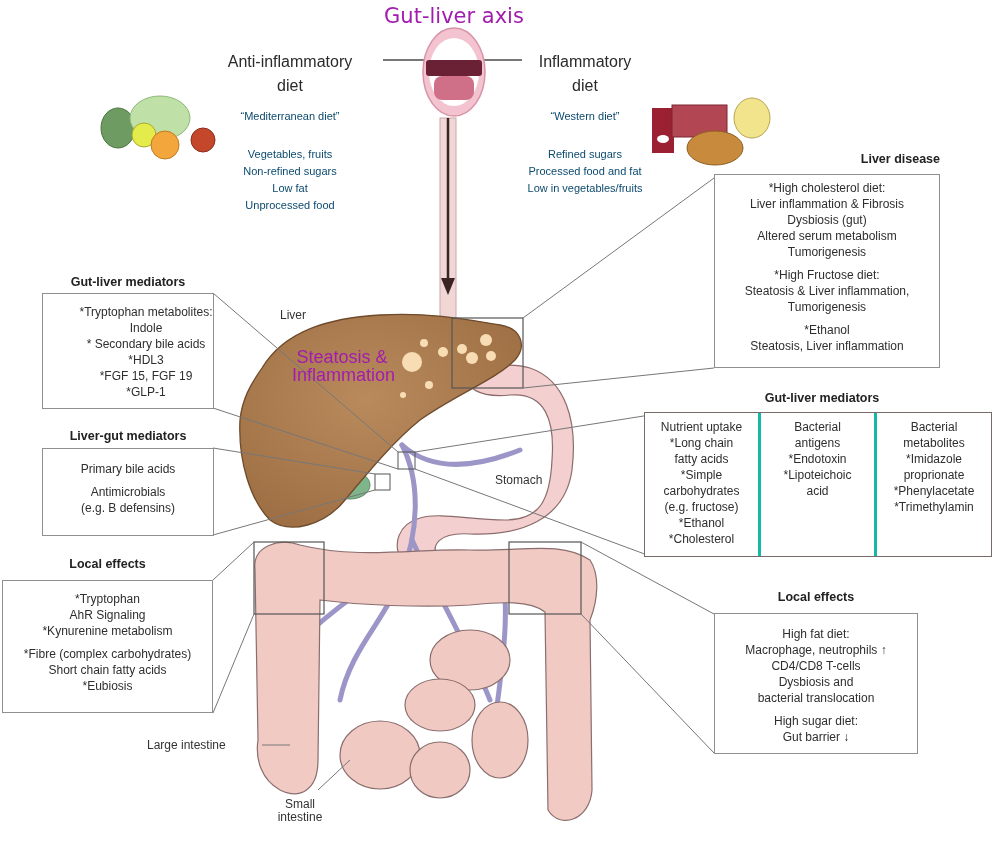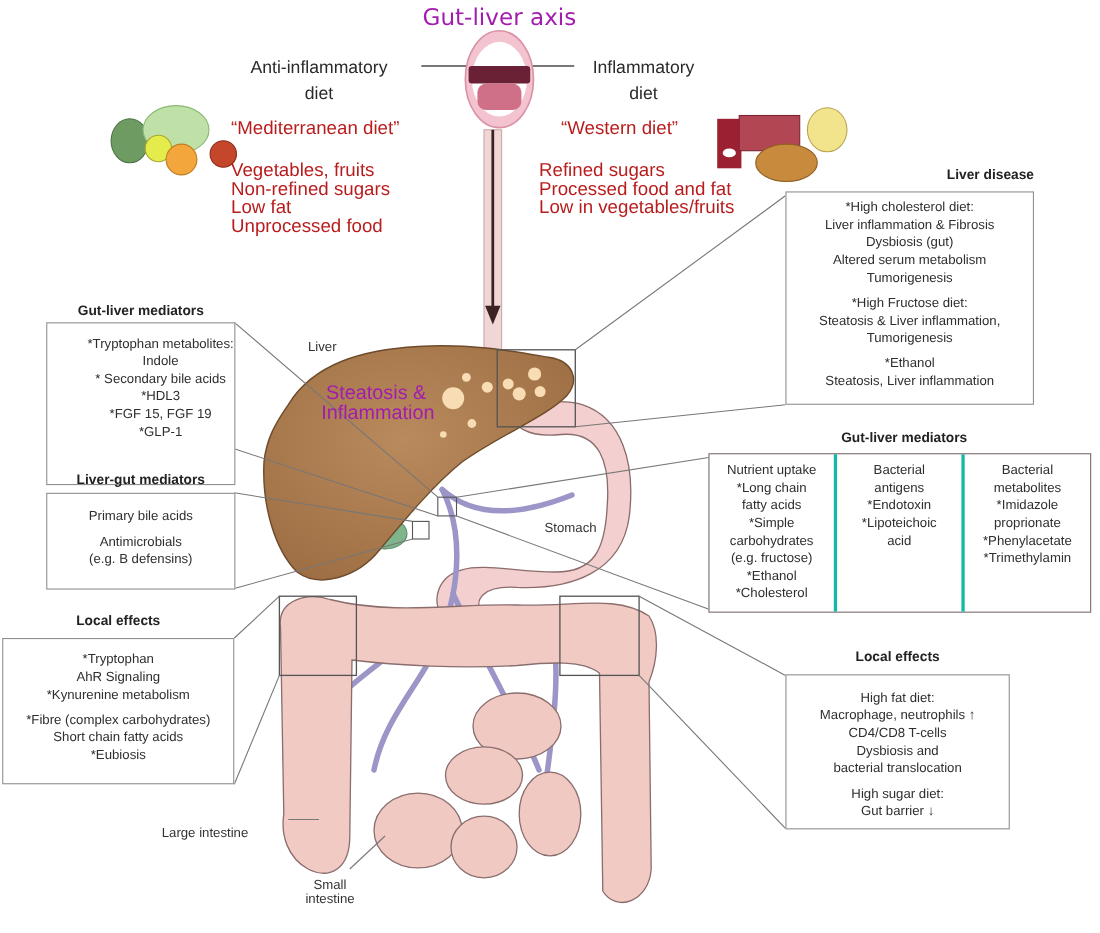--- a/index.html
+++ b/index.html
@@ -3,21 +3,21 @@
 <meta charset="utf-8">
 <style>
   html, body { margin:0; padding:0; background:#ffffff; }
   body { width:1000px; height:848px; position:relative; overflow:hidden;
          font-family:"Liberation Sans", sans-serif; color:#2a2a2a; }
   .abs { position:absolute; }
   .center { text-align:center; }
   #title { left:0; width:908px; top:4px; font-family:"DejaVu Sans", sans-serif;
            font-size:21px; color:#a21caf; text-align:center; }
   .diet-head { font-size:16px; line-height:24px; color:#2a2a2a; text-align:center; }
-  .diet-sub { font-size:17px; line-height:17px; color:#b91c1c; }
+  .diet-sub { font-size:11px; line-height:17px; text-align:center; color:#0c4a6e; }
   .box { border:1px solid #8f8f8f; background:#fff; box-sizing:border-box; }
   .box-title { font-weight:bold; font-size:12.5px; text-align:center; color:#222; }
   .line { font-size:12px; line-height:16px; color:#2e2e2e; text-align:center; }
   .bold { font-weight:normal; }
   .gap { height:7px; }
   .organ-label { font-size:12px; color:#333; }
   svg#art { position:absolute; left:0; top:0; }
   .col { position:absolute; top:0; bottom:0; border-right:3px solid #14b8a6; box-sizing:border-box; padding-top:6px; }
 </style>
 </head>
@@ -155,21 +155,21 @@
   <div class="gap"></div>
   <div class="line bold">*High Fructose diet:</div>
   <div class="line">Steatosis &amp; Liver inflammation,</div>
   <div class="line">Tumorigenesis</div>
   <div class="gap"></div>
   <div class="line bold">*Ethanol</div>
   <div class="line">Steatosis, Liver inflammation</div>
 </div>
 
 <div class="abs box-title" style="left:42px; top:275px; width:172px;">Gut-liver mediators</div>
-<div class="abs box" style="left:42px; top:293px; width:172px; height:148px; padding-top:10px;padding-left:36px;">
+<div class="abs box" style="left:42px; top:293px; width:172px; height:116px; padding-top:10px;padding-left:36px;">
   <div class="line">*Tryptophan metabolites:</div>
   <div class="line">Indole</div>
   <div class="line">* Secondary bile acids</div>
   <div class="line">*HDL3</div>
   <div class="line">*FGF 15, FGF 19</div>
   <div class="line">*GLP-1</div>
 </div>
 
 <div class="abs box-title" style="left:42px; top:429px; width:172px;">Liver-gut mediators</div>
 <div class="abs box" style="left:42px; top:448px; width:172px; height:88px; padding-top:12px;">
@@ -230,17 +230,17 @@
   <div class="line bold">High sugar diet:</div>
   <div class="line">Gut barrier ↓</div>
 </div>
 
 <div class="abs organ-label" style="left:280px; top:308px;">Liver</div>
 <div class="abs center" style="left:292px; top:348px; width:100px; font-size:18px; line-height:18px; color:#a21caf;">
   <div>Steatosis &amp;</div>
   <div>Inflammation</div>
 </div>
 <div class="abs organ-label" style="left:495px; top:473px;">Stomach</div>
-<div class="abs organ-label" style="left:147px; top:738px;margin-top:12px;">Large intestine</div>
+<div class="abs organ-label" style="left:147px; top:738px;">Large intestine</div>
 <div class="abs organ-label center" style="left:270px; top:798px; width:60px; line-height:13px;">
   <div>Small</div>
   <div>intestine</div>
 </div>
 
 </body></html>

